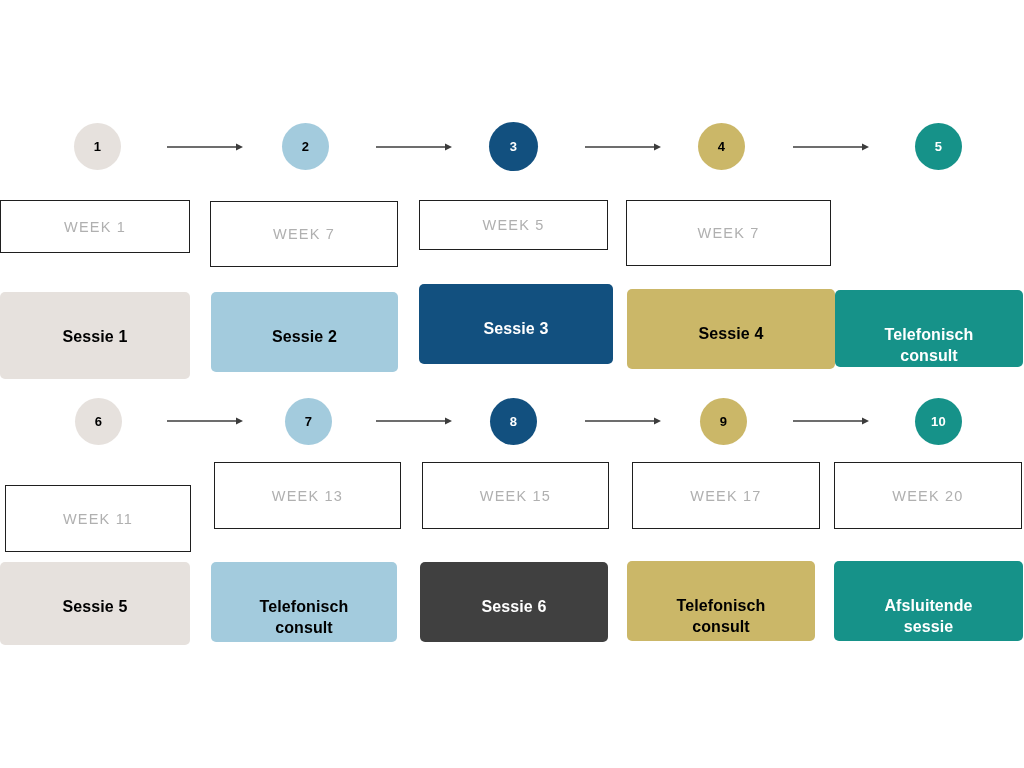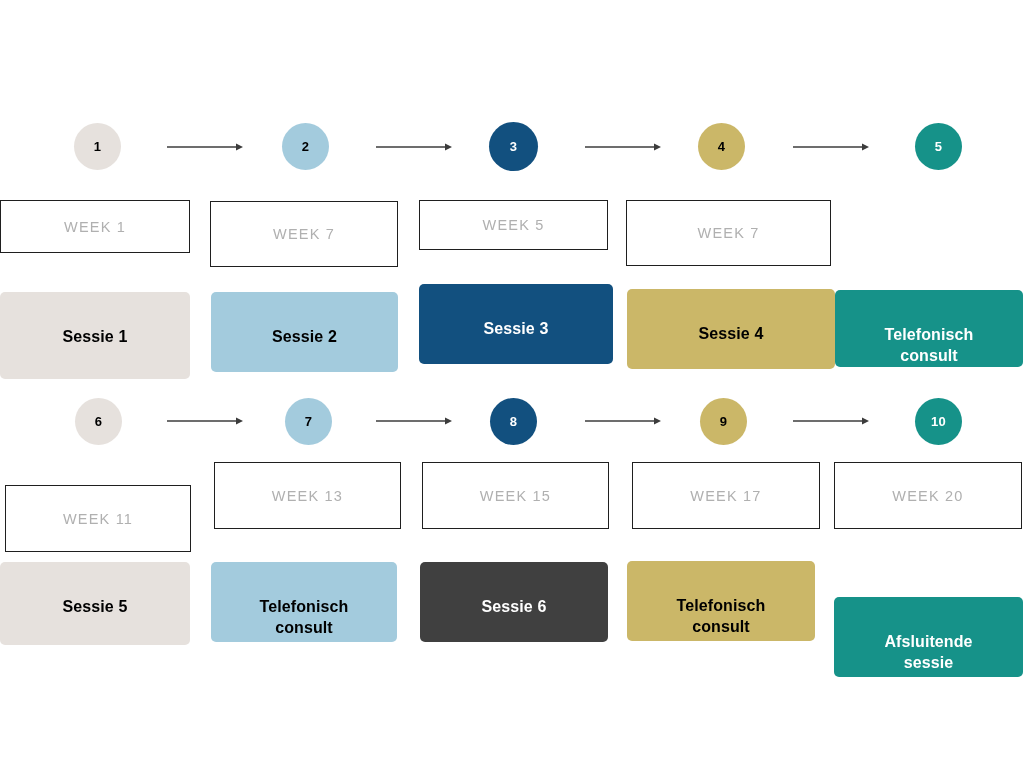--- a/index.html
+++ b/index.html
@@ -197,18 +197,18 @@
     <span class="session-label">Telefonisch
 consult</span>
   </div>
   <div class="node session-box" style="left:420px; top:562px; width:188px; height:80px; background:#404040; color:#ffffff;">
     <span class="session-label">Sessie 6</span>
   </div>
   <div class="node session-box" style="left:627px; top:561px; width:188px; height:80px; background:#cbb768; color:#000000;">
     <span class="session-label">Telefonisch
 consult</span>
   </div>
-  <div class="node session-box" style="left:834px; top:561px; width:189px; height:80px; background:#169289; color:#ffffff;margin-top:36px;">
+  <div class="node session-box" style="left:834px; top:561px; width:189px; height:80px; background:#169289; color:#ffffff;">
     <span class="session-label">Afsluitende
 sessie</span>
   </div>
 
 </div>
 
 </body></html>

